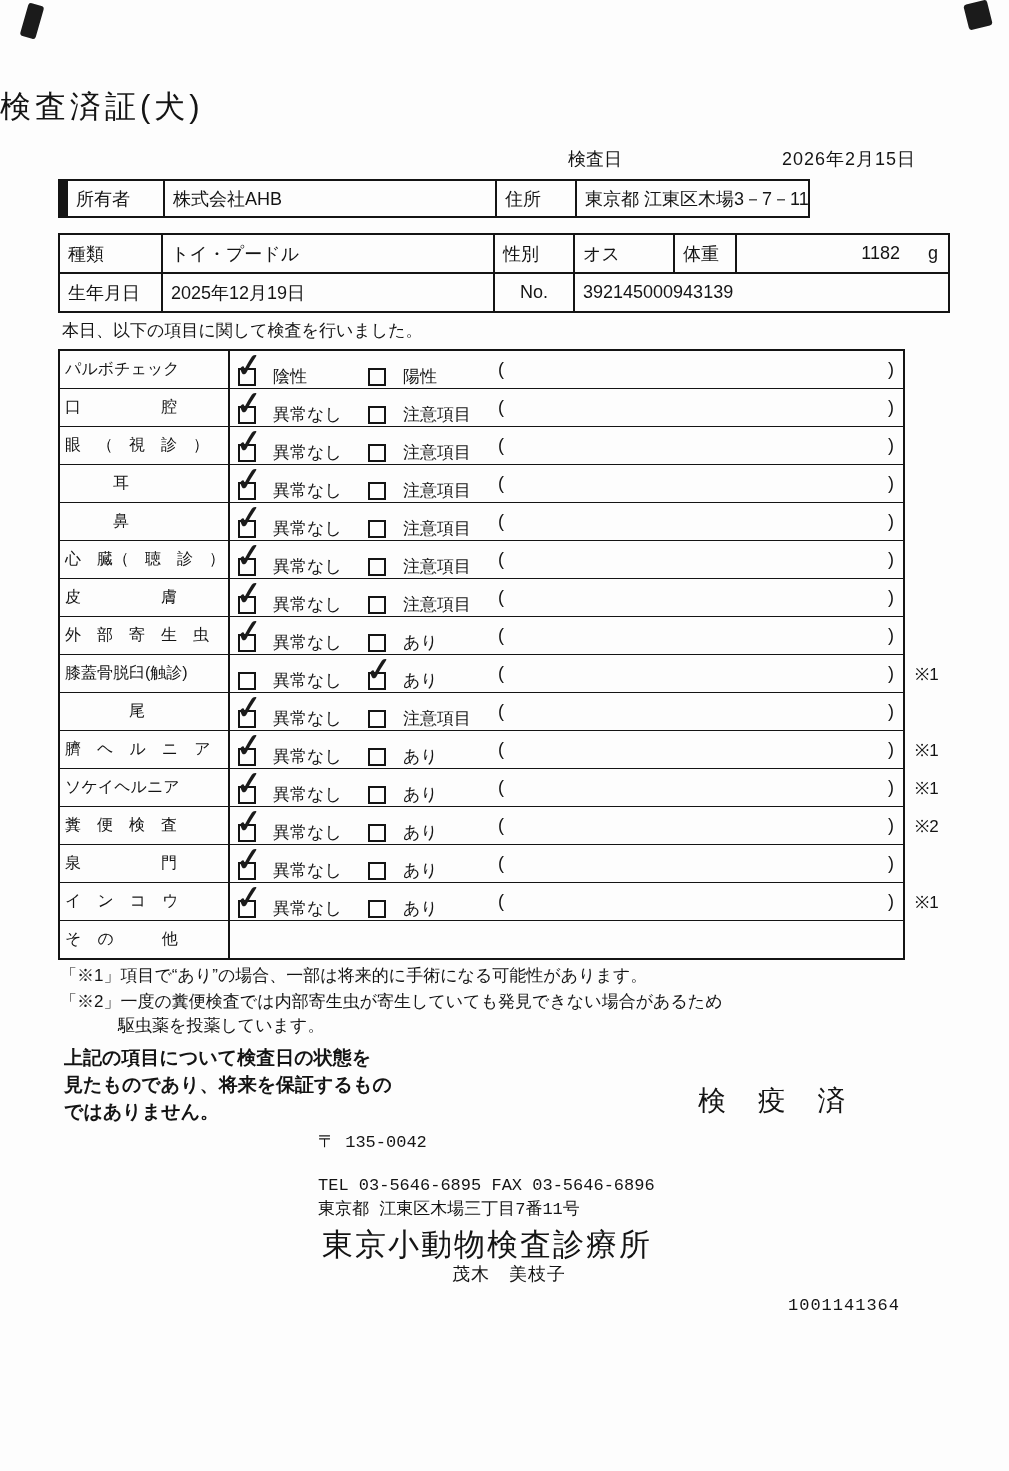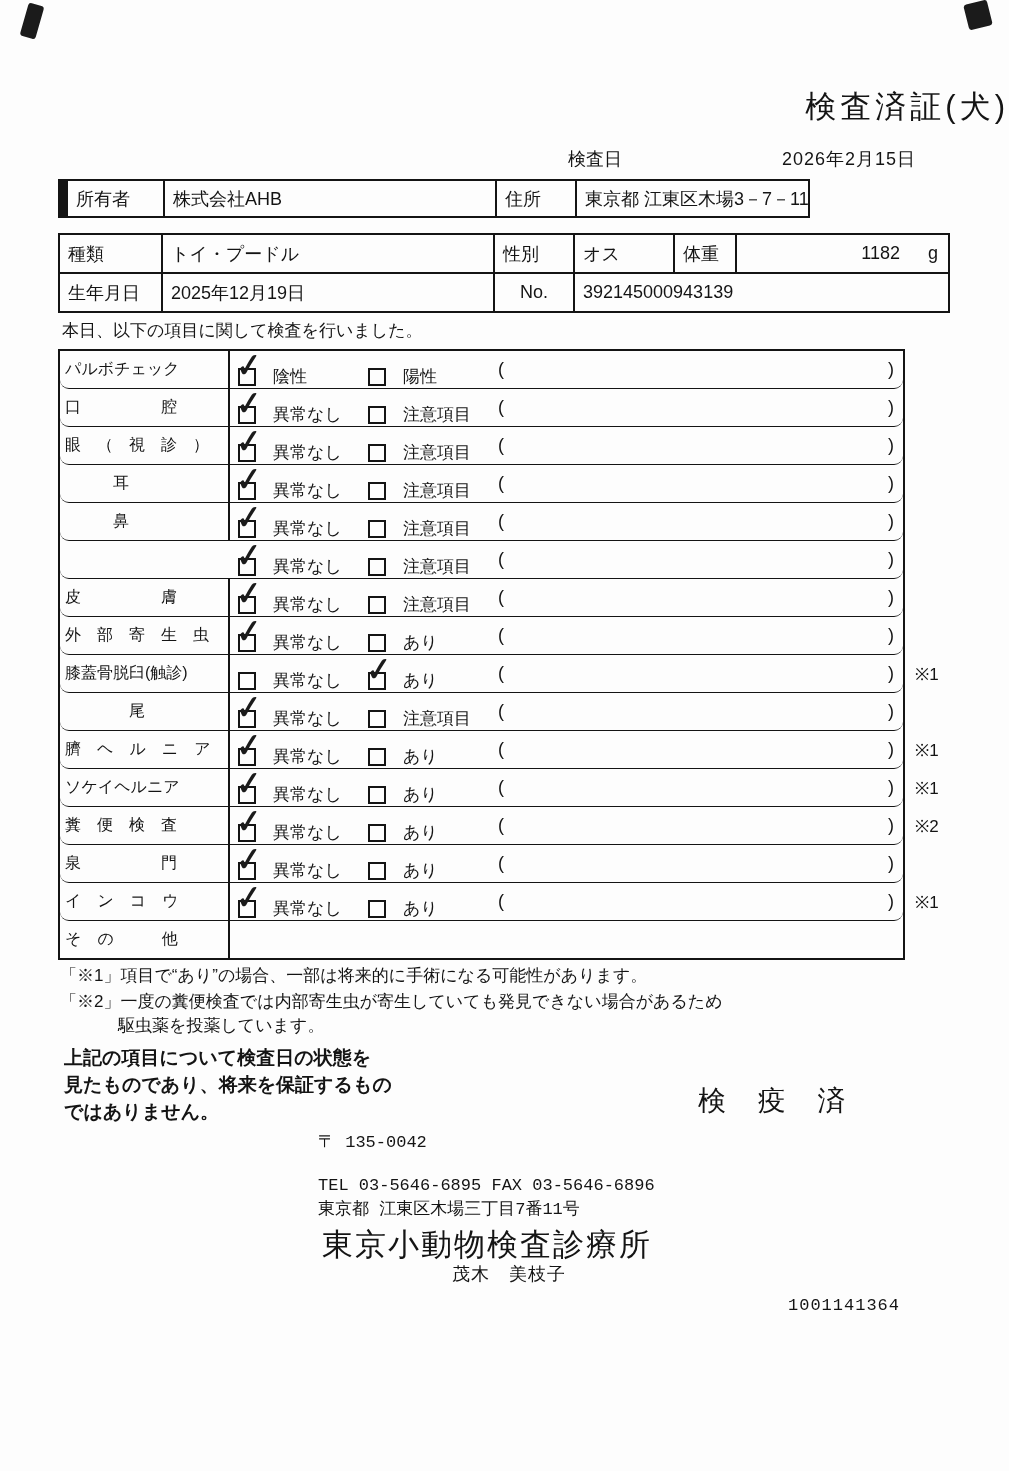--- a/index.html
+++ b/index.html
@@ -5,21 +5,21 @@
   html,body{margin:0;padding:0;background:#e9e9e9;}
   .page{position:relative;width:1009px;height:1471px;margin:0 auto;background:#fdfdfd;
         font-family:"Liberation Sans",sans-serif;color:#141414;overflow:hidden;}
   .abs{position:absolute;}
 
   
   .art{position:absolute;background:#1b1b1b;}
   .art-tl{left:24px;top:4px;width:16px;height:34px;transform:rotate(16deg);border-radius:3px;}
   .art-tr{left:966px;top:2px;width:24px;height:26px;transform:rotate(-14deg);border-radius:3px;}
 
-  .title{left:0;right:0;top:86px;text-align:right;font-size:31px;letter-spacing:4px;}
+  .title{left:0;right:0;top:86px;text-align:left;font-size:31px;letter-spacing:4px;}
 
   .insp-label{left:568px;top:147px;font-size:18px;}
   .insp-value{left:782px;top:147px;font-size:18px;letter-spacing:1px;}
 
   
   .t1{left:58px;top:179px;width:752px;height:39px;display:grid;
       grid-template-columns:97px 332px 80px 1fr;
       border:2px solid #141414;border-left:10px solid #141414;box-sizing:border-box;}
   .t1>div,.t2 .r>div{border-right:2px solid #141414;display:flex;align-items:center;
       padding:0 8px;font-size:18px;box-sizing:border-box;white-space:nowrap;}
@@ -30,21 +30,21 @@
   .t2 .r{display:grid;height:37px;}
   .t2 .r1{grid-template-columns:103px 332px 80px 100px 62px 1fr;border-bottom:2px solid #141414;}
   .t2 .r2{grid-template-columns:103px 332px 80px 1fr;}
   .cell-center{justify-content:center;}
   .cell-weight{justify-content:flex-end;gap:28px;padding-right:10px !important;}
 
   .intro{left:62px;top:319px;font-size:17px;}
 
   
   .itable{left:58px;top:349px;width:847px;border:2px solid #141414;box-sizing:border-box;}
-  .irow{position:relative;height:37px;border-bottom:1px solid #141414;border-radius:9px;}
+  .irow{position:relative;height:37px;border-bottom:1px solid #141414;}
   .irow:last-child{border-bottom:none;}
   .ilab{position:absolute;left:0;top:0;bottom:0;width:170px;border-right:2px solid #141414;
         display:flex;align-items:center;padding-left:5px;font-size:16px;white-space:pre;box-sizing:border-box;}
   .opt{position:absolute;top:14px;bottom:0;display:flex;align-items:center;gap:17px;font-size:17px;}
   .o1{left:178px;} .o2{left:308px;}
   .cb{width:14px;height:14px;border:2px solid #141414;position:relative;flex:none;background:#fdfdfd;}
   .cb.checked::after{content:"\2713";position:absolute;left:-4px;top:-23px;font-size:31px;
         font-weight:bold;transform:rotate(-8deg) skewX(-4deg);color:#1a1a1a;}
   .po{position:absolute;top:0;bottom:0;display:flex;align-items:center;font-size:18px;}
   .po1{left:438px;} .po2{left:828px;}
@@ -179,20 +179,21 @@
       <div class="opt o2">
           <span class="cb"></span>
           <span>注意項目</span>
         </div>
       <span class="po po1">(</span>
       <span class="po po2">)</span>
       <span class="rnote"></span>
     </div>
 
     <div class="irow">
+      <div class="ilab">心　臓（　聴　診　）</div>
       <div class="opt o1">
           <span class="cb checked"></span>
           <span>異常なし</span>
         </div>
       <div class="opt o2">
           <span class="cb"></span>
           <span>注意項目</span>
         </div>
       <span class="po po1">(</span>
       <span class="po po2">)</span>

